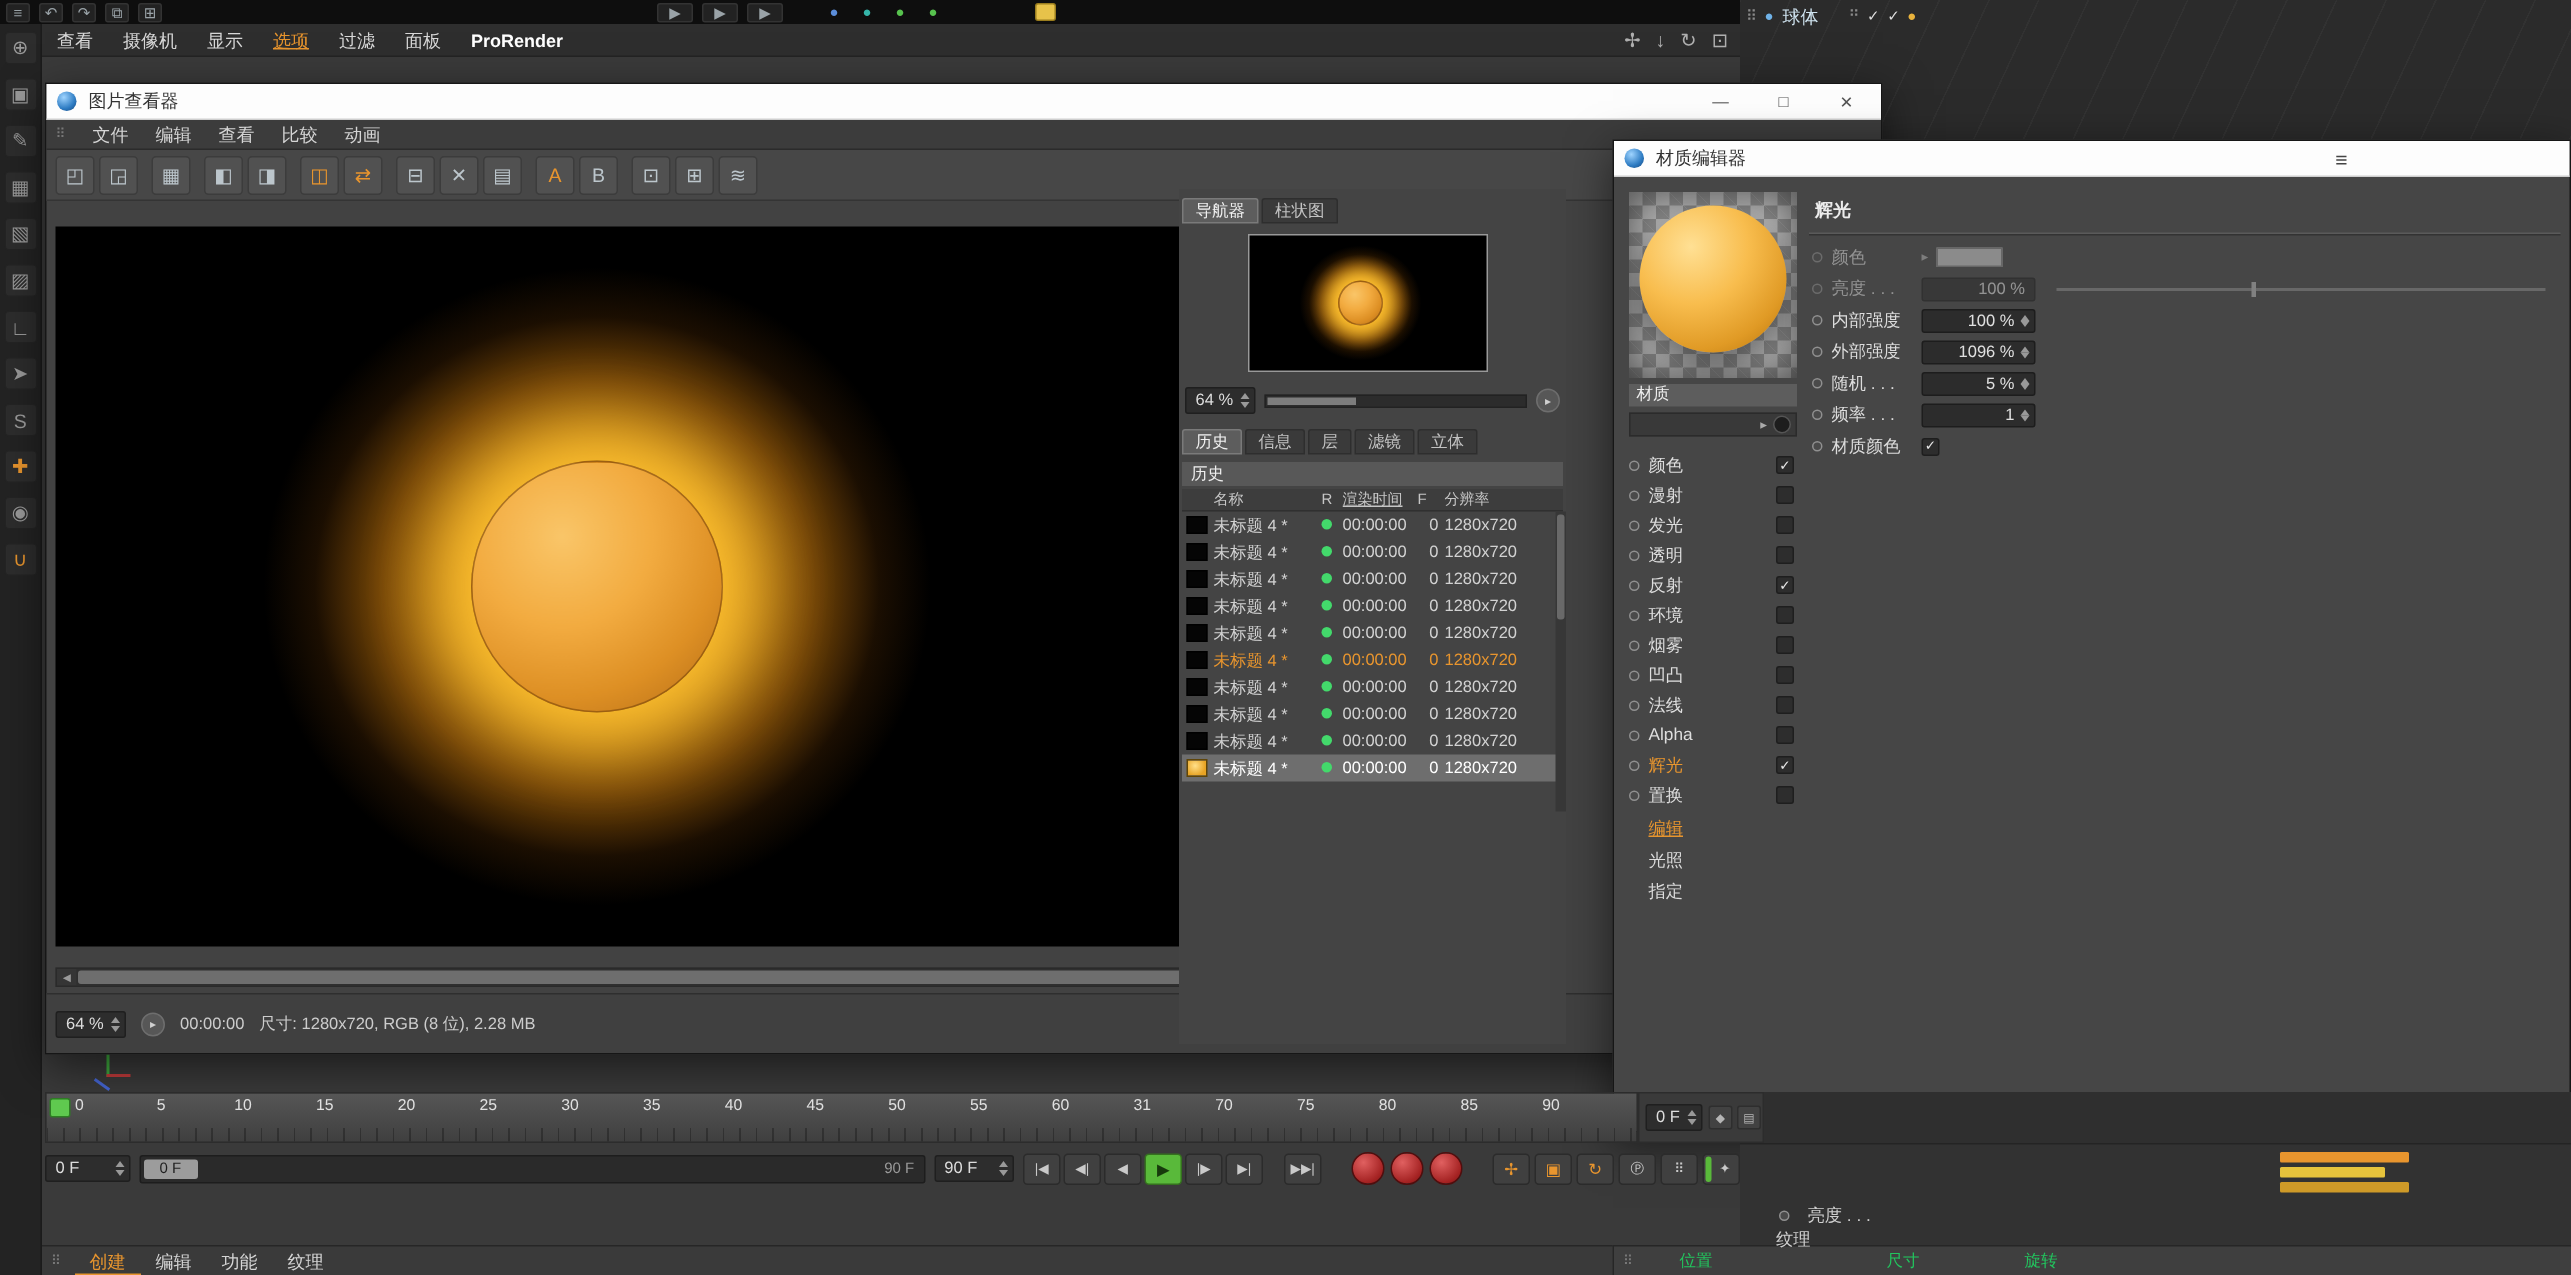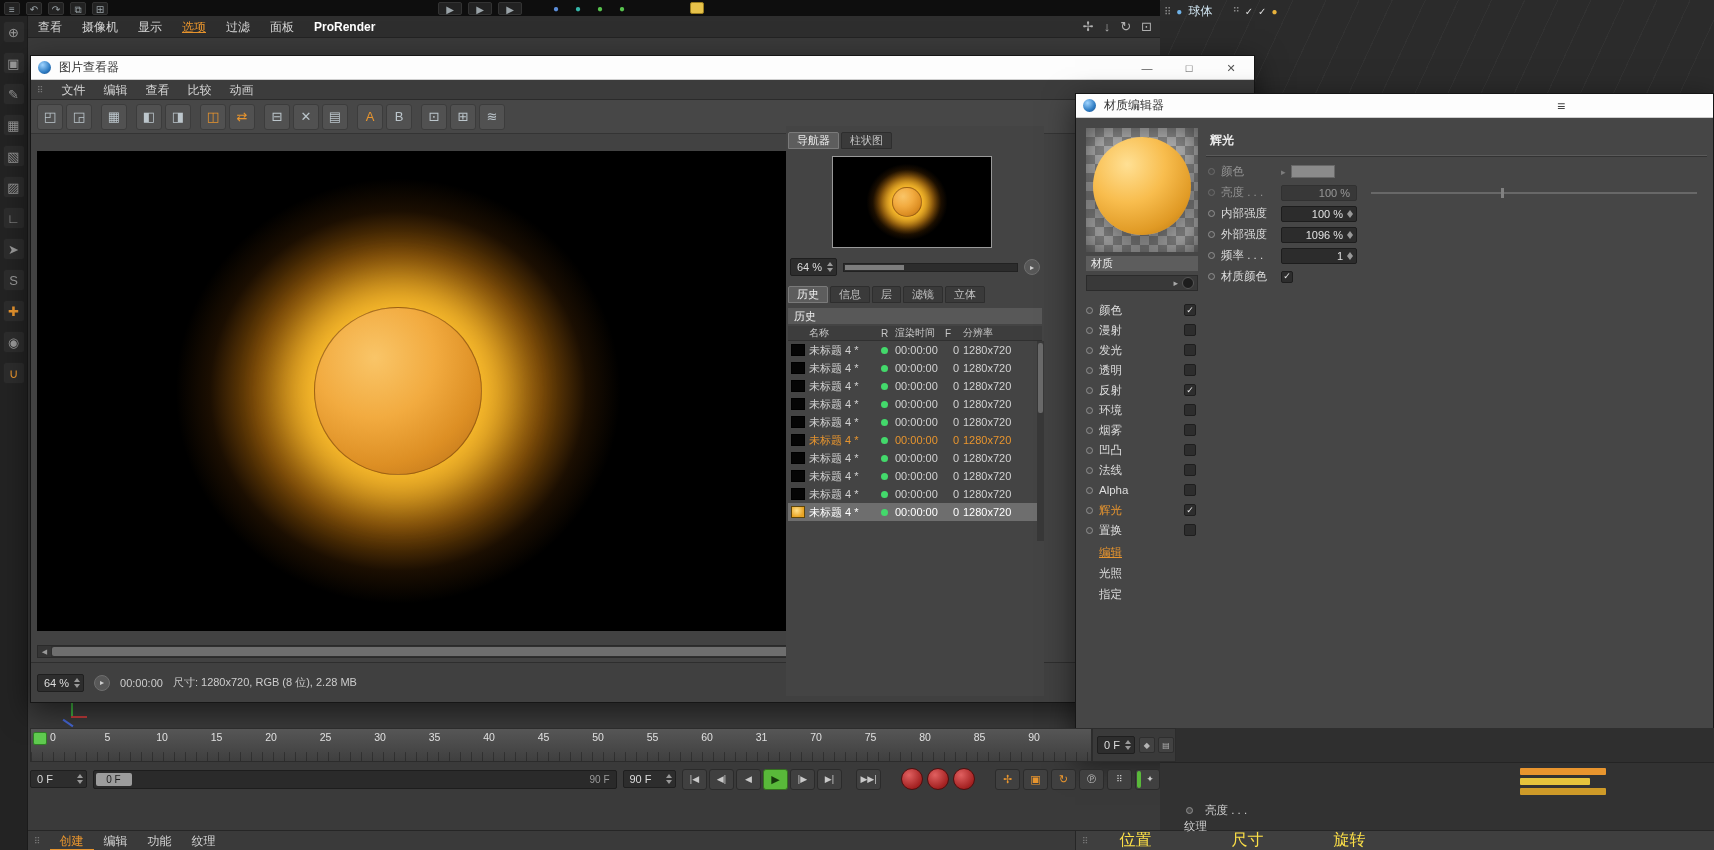--- a/index.html
+++ b/index.html
@@ -78,21 +78,21 @@
 .nav-thumb{position:absolute;left:46px;top:30px;width:160px;height:92px;background:#000;border:1px solid #999;overflow:hidden;}
 .nav-thumb .glow{width:104px;height:98px;left:47%;top:50%;}
 .nav-thumb .sphere{width:30px;height:30px;left:47%;top:50%;box-shadow:0 0 12px 6px rgba(255,195,50,.9);}
 .zoom-row{position:absolute;left:4px;top:132px;width:250px;display:flex;align-items:center;gap:6px;}
 .zr-slider{flex:1;height:9px;background:#2c2c2c;border:1px solid #222;position:relative;}
 .zr-fill{position:absolute;left:1px;top:1px;bottom:1px;width:34%;background:#7d7d7d;}
 .hist-tabs{position:absolute;left:2px;top:160px;display:flex;gap:2px;}
 .hist-title{position:absolute;left:2px;top:182px;width:254px;height:16px;background:#585858;color:#eeeeee;font-size:11px;padding-left:6px;line-height:16px;}
 .hist-cols{position:absolute;left:2px;top:200px;width:254px;height:15px;background:#3d3d3d;border-bottom:1px solid #303030;display:flex;font-size:10px;color:#c6c6c6;align-items:center;padding-left:21px;}
 .hc{overflow:hidden;white-space:nowrap;}
-.hc0{width:72px;}.hc1{width:14px;}.hc2{width:50px;}.hc3{width:18px;}.hc4{width:64px;}
+.hc0{width:72px;}.hc1{width:14px;}.hc2{width:50px;text-decoration:underline;}.hc3{width:18px;}.hc4{width:64px;}
 .hist-rows{position:absolute;left:2px;top:215px;width:254px;}
 .hrow{height:18px;display:flex;align-items:center;font-size:11px;color:#d2d2d2;white-space:nowrap;}
 .hrow.highlight{color:#E8952E;}
 .hrow.selected{background:#6e6e6e;color:#ffffff;}
 .hthumb{width:14px;height:12px;background:#050505;border:1px solid #000;margin:0 4px 0 3px;flex:none;}
 .hrow.selected .hthumb{background:radial-gradient(circle at 40% 35%,#ffe08a,#e8a424 70%);border-color:#5f4508;}
 .col-name{width:72px;}
 .col-r{width:14px;}
 .gdot{width:7px;height:7px;border-radius:50%;background:#43D96B;display:inline-block;}
 .col-time{width:50px;}
@@ -152,23 +152,23 @@
 .t-btn.c-orange{color:#E8952E;font-size:11px;}
 .t-btn.rec{width:22px;height:22px;border-radius:50%;background:radial-gradient(circle at 35% 30%,#e06060,#a42222 70%,#7c1515);border:1px solid #4f0e0e;color:transparent;}
 .t-btn.keybar{position:relative;padding-left:5px;}
 .t-btn.keybar::before{content:"";position:absolute;left:1px;top:1px;bottom:1px;width:4px;background:#59b93a;border-radius:2px;}
 
 
 .bottombar{position:absolute;left:28px;top:830px;width:1047px;height:20px;background:#3a3a3a;border-top:1px solid #262626;display:flex;align-items:center;}
 .bb-item{padding:0 10px;font-size:12px;color:#d5d5d5;line-height:20px;}
 .bb-item.active{color:#E8952E;box-shadow:inset 0 -2px 0 #E8952E;}
 .coords{position:absolute;left:1075px;top:830px;width:639px;height:20px;background:#3f3f3f;border-top:1px solid #262626;border-left:1px solid #262626;display:flex;align-items:center;}
-.coord-h{font-size:16px;color:#fde047;}
+.coord-h{font-size:11px;color:#22c55e;}
 .coord-h.h0{margin-left:22px;}
-.coord-h.h1{margin-left:80px;}
+.coord-h.h1{margin-left:116px;}
 .coord-h.h2{margin-left:70px;}
 
 
 .attr-panel{position:absolute;left:1160px;top:762px;width:554px;height:68px;background:#323232;border-top:1px solid #242424;}
 .color-bars{position:absolute;left:360px;top:5px;display:flex;flex-direction:column;gap:3px;}
 .cbar{height:7px;border-radius:1px;}
 .cbar.b1{width:86px;background:#E8952E;}
 .cbar.b2{width:70px;background:#E6C33C;}
 .cbar.b3{width:86px;background:#CE9A28;}
 .attr-row{position:absolute;left:24px;display:flex;align-items:center;gap:6px;font-size:11.5px;color:#cfcfcf;}
@@ -554,20 +554,25 @@
           </div>
           <div class="prow">
             <span class="chbullet"></span>
             <span class="plabel">内部强度</span>
             <span class="pfield">100 %</span>
           </div>
           <div class="prow">
             <span class="chbullet"></span>
             <span class="plabel">外部强度</span>
             <span class="pfield">1096 %</span>
+          </div>
+          <div class="prow">
+            <span class="chbullet"></span>
+            <span class="plabel">随机 . . .</span>
+            <span class="pfield">5 %</span>
           </div>
           <div class="prow">
             <span class="chbullet"></span>
             <span class="plabel">频率 . . .</span>
             <span class="pfield">1</span>
           </div>
           <div class="prow">
             <span class="chbullet"></span>
             <span class="plabel">材质颜色</span>
             <span class="chbox">✓</span>

